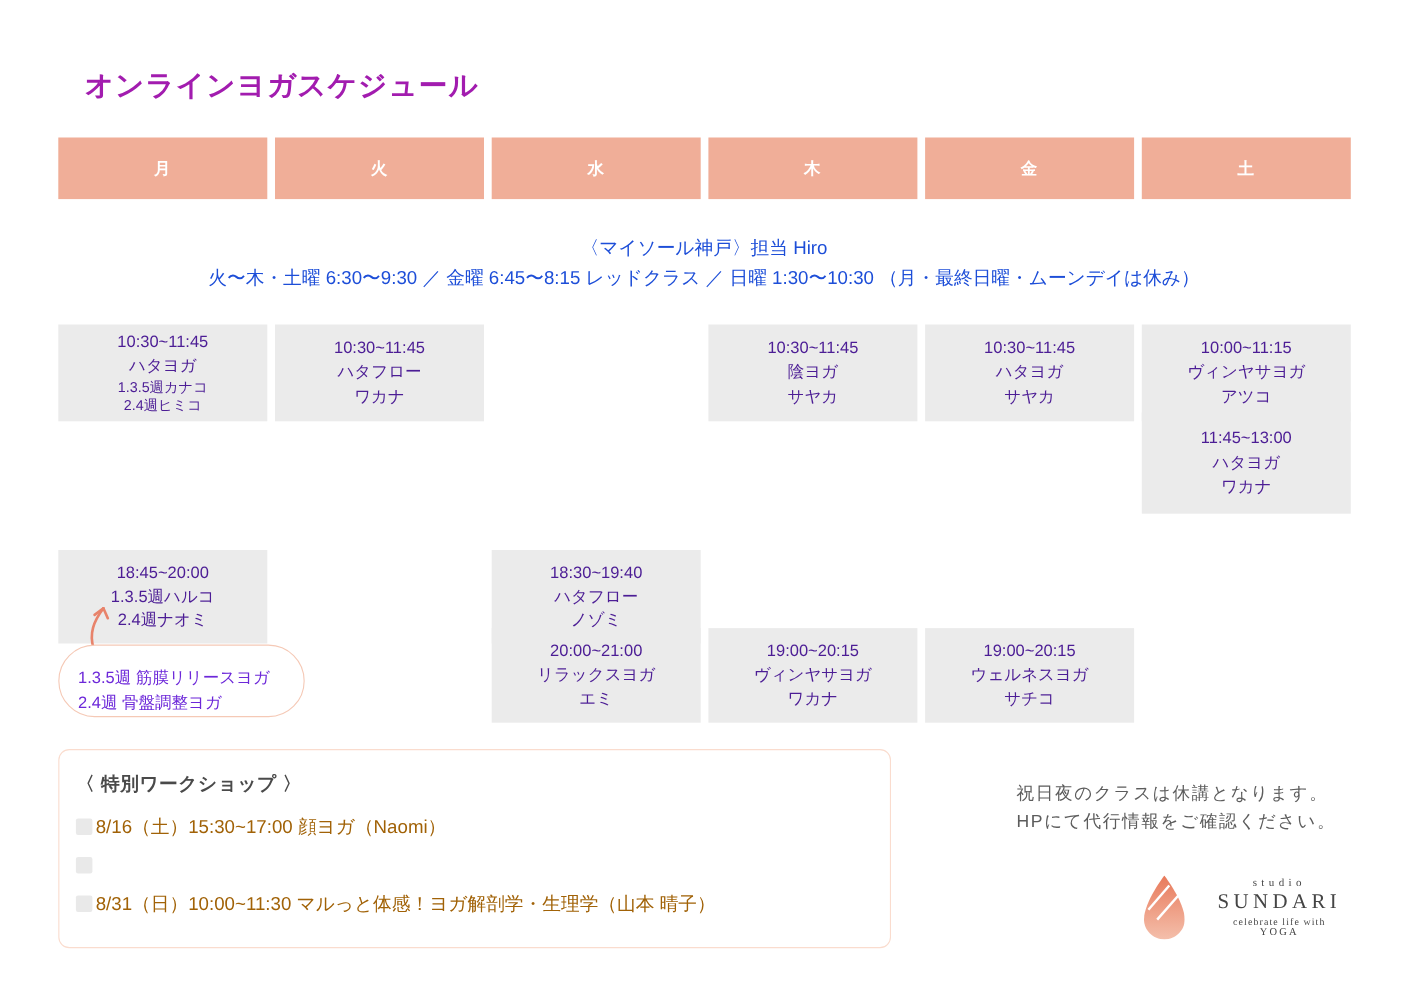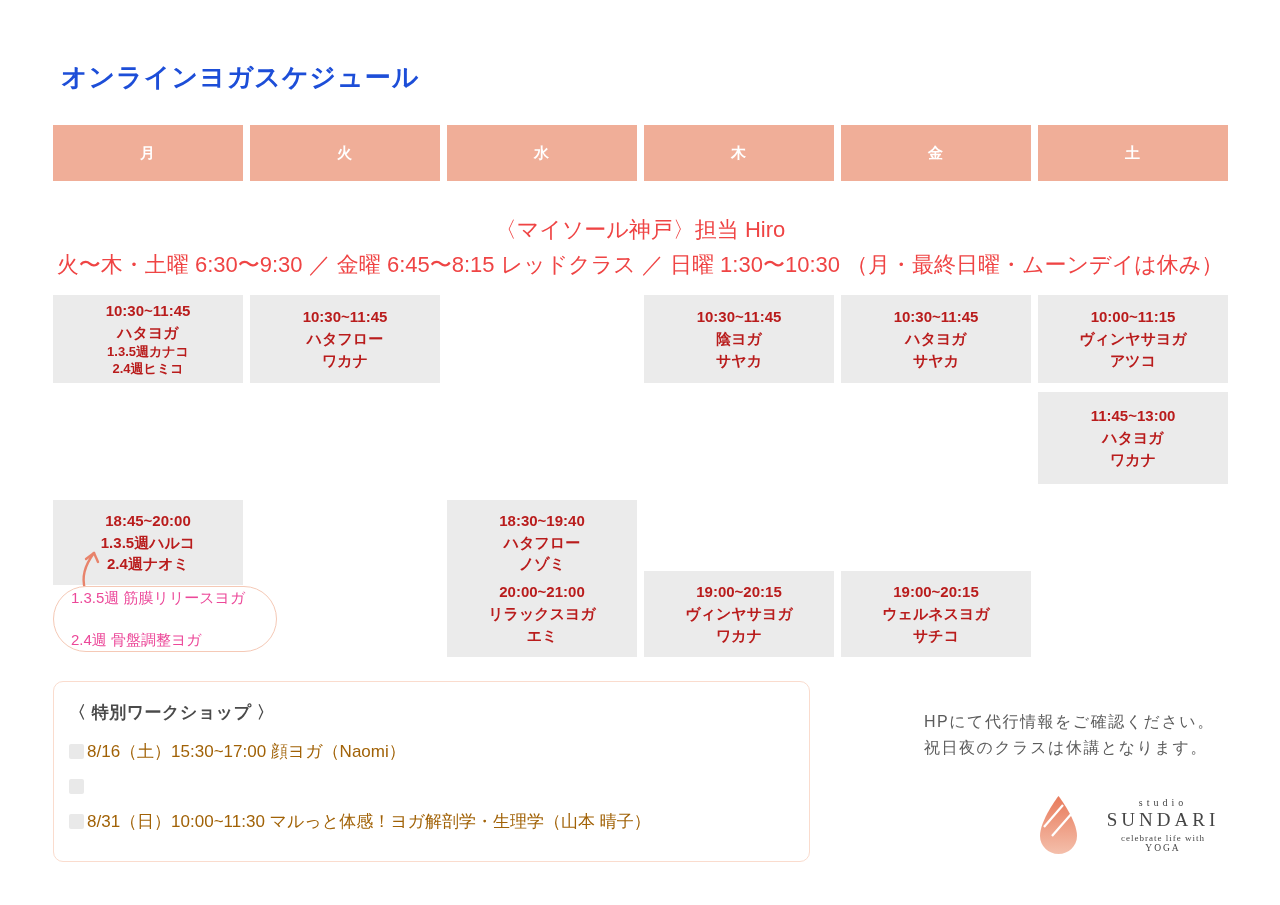--- a/index.html
+++ b/index.html
@@ -2,51 +2,51 @@
 <html><head>
 <meta charset="utf-8">
 <style>
   * { margin:0; padding:0; box-sizing:border-box; }
   html,body { background:#ffffff; }
   .page {
     position:relative; width:1280px; height:905px; background:#ffffff;
     font-family:"Liberation Sans","DejaVu Sans",sans-serif; color:#4d4d4d; overflow:hidden;
   }
   .page-title {
-    position:absolute; left:61px; top:60px;
-    font-size:26px; font-weight:bold; color:#1d4ed8; letter-spacing:1px;
+    position:absolute; left:77px; top:60px;
+    font-size:26px; font-weight:bold; color:#a21caf; letter-spacing:1px;
   }
   
   .col1{left:53px}.col2{left:250px}.col3{left:447px}.col4{left:644px}.col5{left:841px}.col6{left:1038px}
   .day-header {
     position:absolute; top:125px; width:190px; height:56px;
     background:#F0AE98; color:#ffffff; font-weight:bold; font-size:15px;
     display:flex; align-items:center; justify-content:center; letter-spacing:1px;
   }
   .mysore {
     position:absolute; left:0; top:213px; width:1280px; text-align:center;
-    font-size:22px; line-height:1.58; color:#ef4444;
+    font-size:17px; line-height:1.58; color:#1d4ed8;
   }
   .card {
-    position:absolute; width:190px; background:#EBEBEB; color:#b91c1c;
+    position:absolute; width:190px; background:#EBEBEB; color:#4c1d95;
     display:flex; flex-direction:column; align-items:center; justify-content:center;
-    font-size:15px; text-align:center;font-weight:bold;
+    font-size:15px; text-align:center;
   }
   .card div { line-height:1.45; }
   .card .small { font-size:13px; line-height:1.3; }
   .r1{top:295px;height:88px}
-  .r2{top:392px;height:92px}
+  .r2{top:375px;height:92px}
   .r3{top:500px;height:85px}
   .r4{top:571px;height:86px}
   .annotation-arrow { position:absolute; left:76px; top:549px; width:34px; height:42px; }
   .annotation-bubble {
     position:absolute; left:53px; top:586px; width:224px; height:66px;
     border:1px solid #F5C9B6; border-radius:33px; background:#ffffff;
-    display:flex; flex-direction:column; justify-content:space-between;
-    padding-left:17px; font-size:15px; color:#ec4899;
+    display:flex; flex-direction:column; justify-content:flex-end;
+    padding-left:17px; font-size:15px; color:#6d28d9;
   }
   .annotation-bubble div { line-height:1.5; }
   .workshop-box {
     position:absolute; left:53px; top:681px; width:757px; height:181px;
     border:1px solid #FADCCE; border-radius:10px; background:#ffffff;
     padding:19px 0 14px 15px;
   }
   .workshop-title { font-size:17px; font-weight:bold; color:#4a4a4a; letter-spacing:0.5px; }
   .ws-item { display:flex; align-items:center; margin-top:16px; font-size:17px; color:#a16207; }
   .ws-item .bullet {
@@ -176,22 +176,22 @@
     <div class="ws-item">
       <span class="bullet"></span>
     </div>
     <div class="ws-item">
       <span class="bullet"></span>
       <span>8/31（日）10:00~11:30 マルっと体感！ヨガ解剖学・生理学（山本 晴子）</span>
     </div>
   </div>
 
   <div class="hp-notes">
+    <div>祝日夜のクラスは休講となります。</div>
     <div>HPにて代行情報をご確認ください。</div>
-    <div>祝日夜のクラスは休講となります。</div>
   </div>
 
   <div class="logo">
     <svg class="logo-icon" viewBox="0 0 37 58">
       <defs>
         <linearGradient id="tg" x1="0" y1="0" x2="0" y2="1">
           <stop offset="0" stop-color="#E87A5B"></stop>
           <stop offset="1" stop-color="#F4BFAB"></stop>
         </linearGradient>
       </defs>

